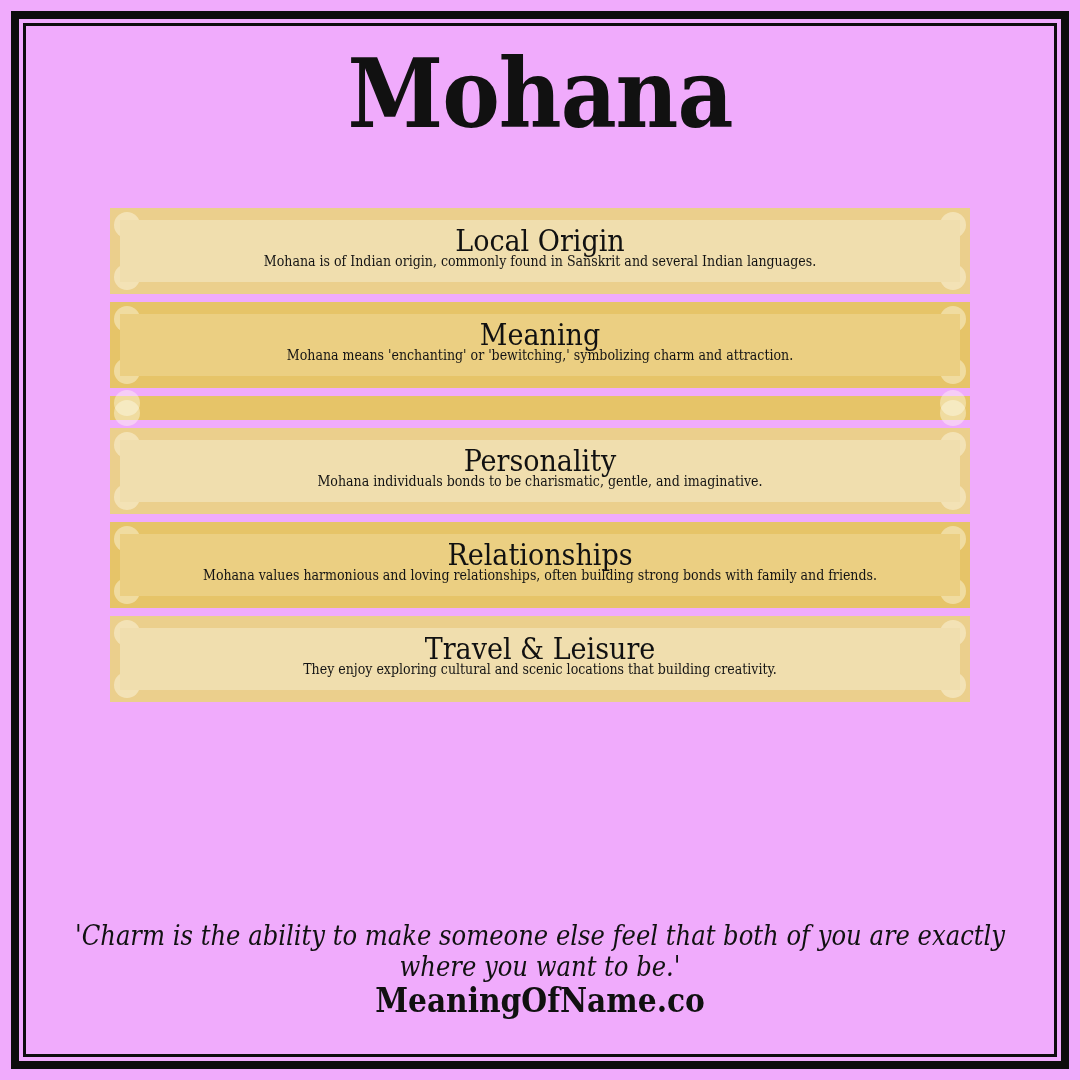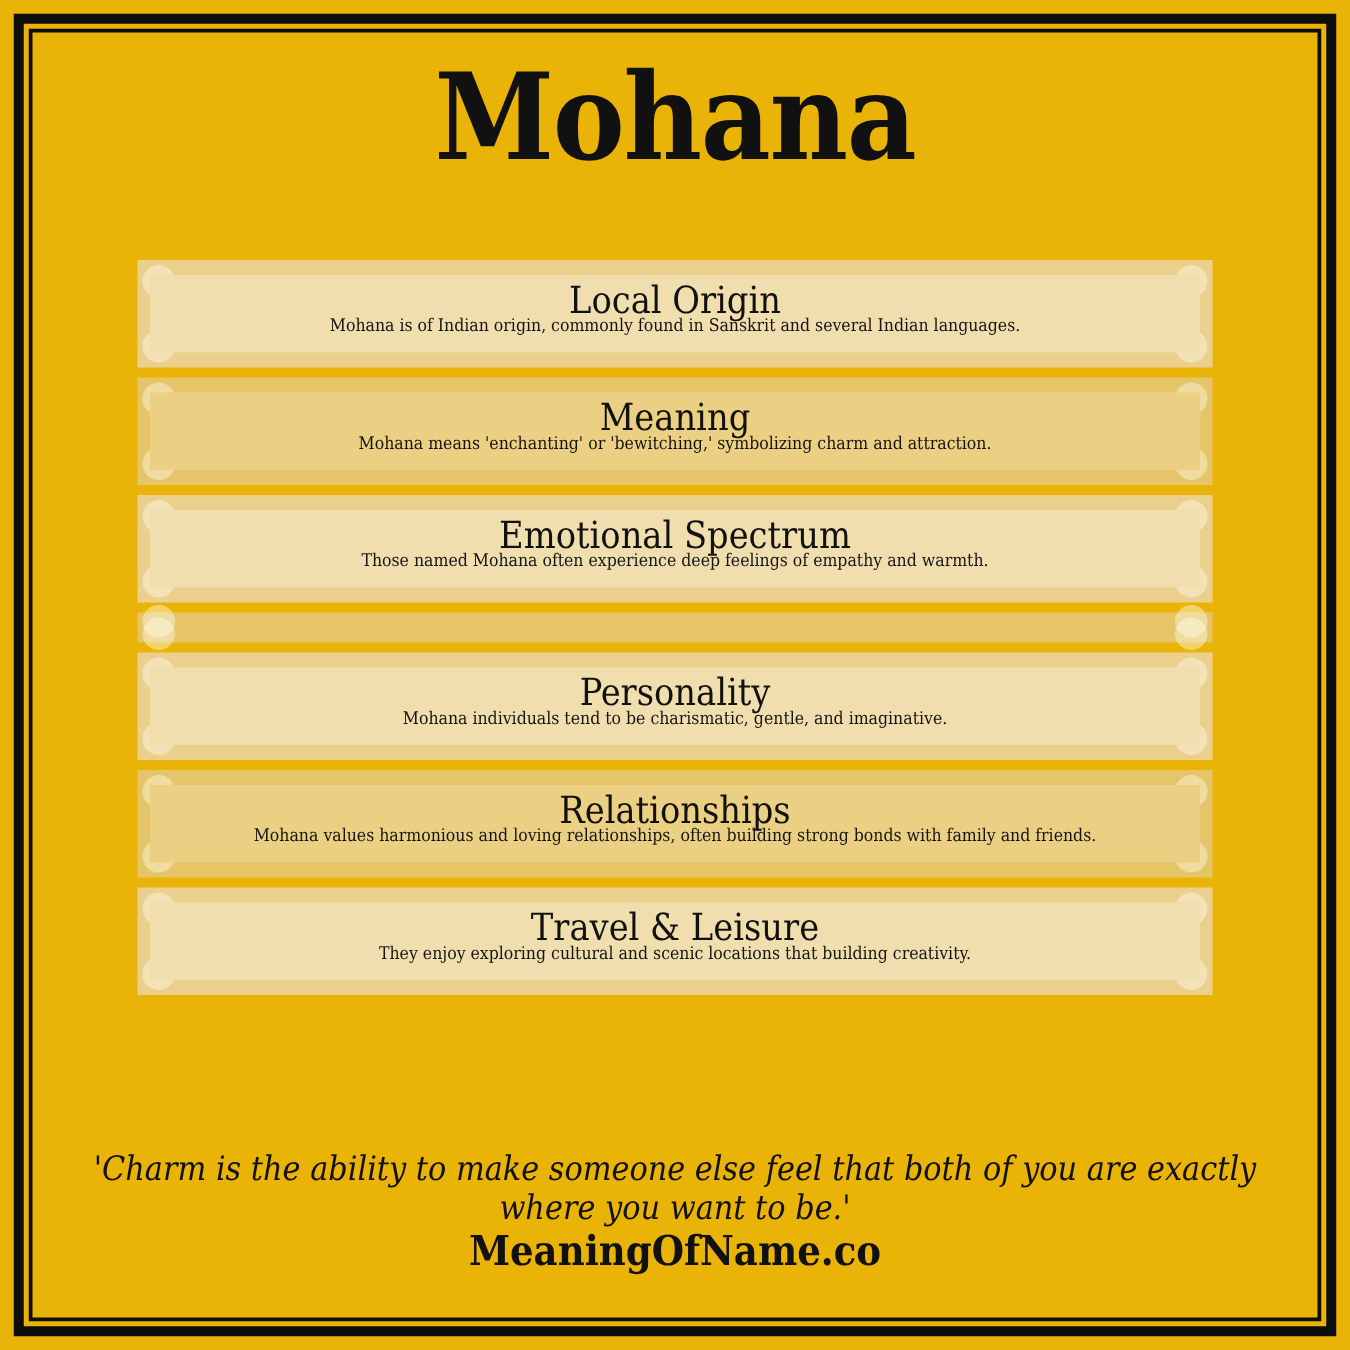--- a/index.html
+++ b/index.html
@@ -13,21 +13,21 @@
     background: #e3ba49;
     font-family: "DejaVu Serif", "Liberation Serif", serif;
     overflow: hidden;
   }
 
   
   #poster {
     position: relative;
     width: 1080px;
     height: 1080px;
-    background: #eab308;
+    background: #f0abfc;
     box-sizing: border-box;
   }
   .frame-outer {
     position: absolute;
     left: 11px;
     top: 11px;
     right: 11px;
     bottom: 11px;
     border: 8px solid #0d0d0d;
     box-sizing: border-box;
@@ -183,44 +183,34 @@
         <div class="card dark">
           <span class="dot tl"></span>
           <span class="dot tr"></span>
           <span class="dot bl"></span>
           <span class="dot br"></span>
           <div class="card-inner">
             <div class="card-heading">Meaning</div>
             <div class="card-body">Mohana means 'enchanting' or 'bewitching,' symbolizing charm and attraction.</div>
           </div>
         </div>
+        <div class="card dark">
+          <span class="dot tl"></span>
+          <span class="dot tr"></span>
+          <span class="dot bl"></span>
+          <span class="dot br"></span>
+        </div>
         <div class="card light">
           <span class="dot tl"></span>
           <span class="dot tr"></span>
           <span class="dot bl"></span>
           <span class="dot br"></span>
           <div class="card-inner">
-            <div class="card-heading">Emotional Spectrum</div>
-            <div class="card-body">Those named Mohana often experience deep feelings of empathy and warmth.</div>
-          </div>
-        </div>
-        <div class="card dark">
-          <span class="dot tl"></span>
-          <span class="dot tr"></span>
-          <span class="dot bl"></span>
-          <span class="dot br"></span>
-        </div>
-        <div class="card light">
-          <span class="dot tl"></span>
-          <span class="dot tr"></span>
-          <span class="dot bl"></span>
-          <span class="dot br"></span>
-          <div class="card-inner">
             <div class="card-heading">Personality</div>
-            <div class="card-body">Mohana individuals tend to be charismatic, gentle, and imaginative.</div>
+            <div class="card-body">Mohana individuals bonds to be charismatic, gentle, and imaginative.</div>
           </div>
         </div>
         <div class="card dark">
           <span class="dot tl"></span>
           <span class="dot tr"></span>
           <span class="dot bl"></span>
           <span class="dot br"></span>
           <div class="card-inner">
             <div class="card-heading">Relationships</div>
             <div class="card-body">Mohana values harmonious and loving relationships, often building strong bonds with family and friends.</div>

